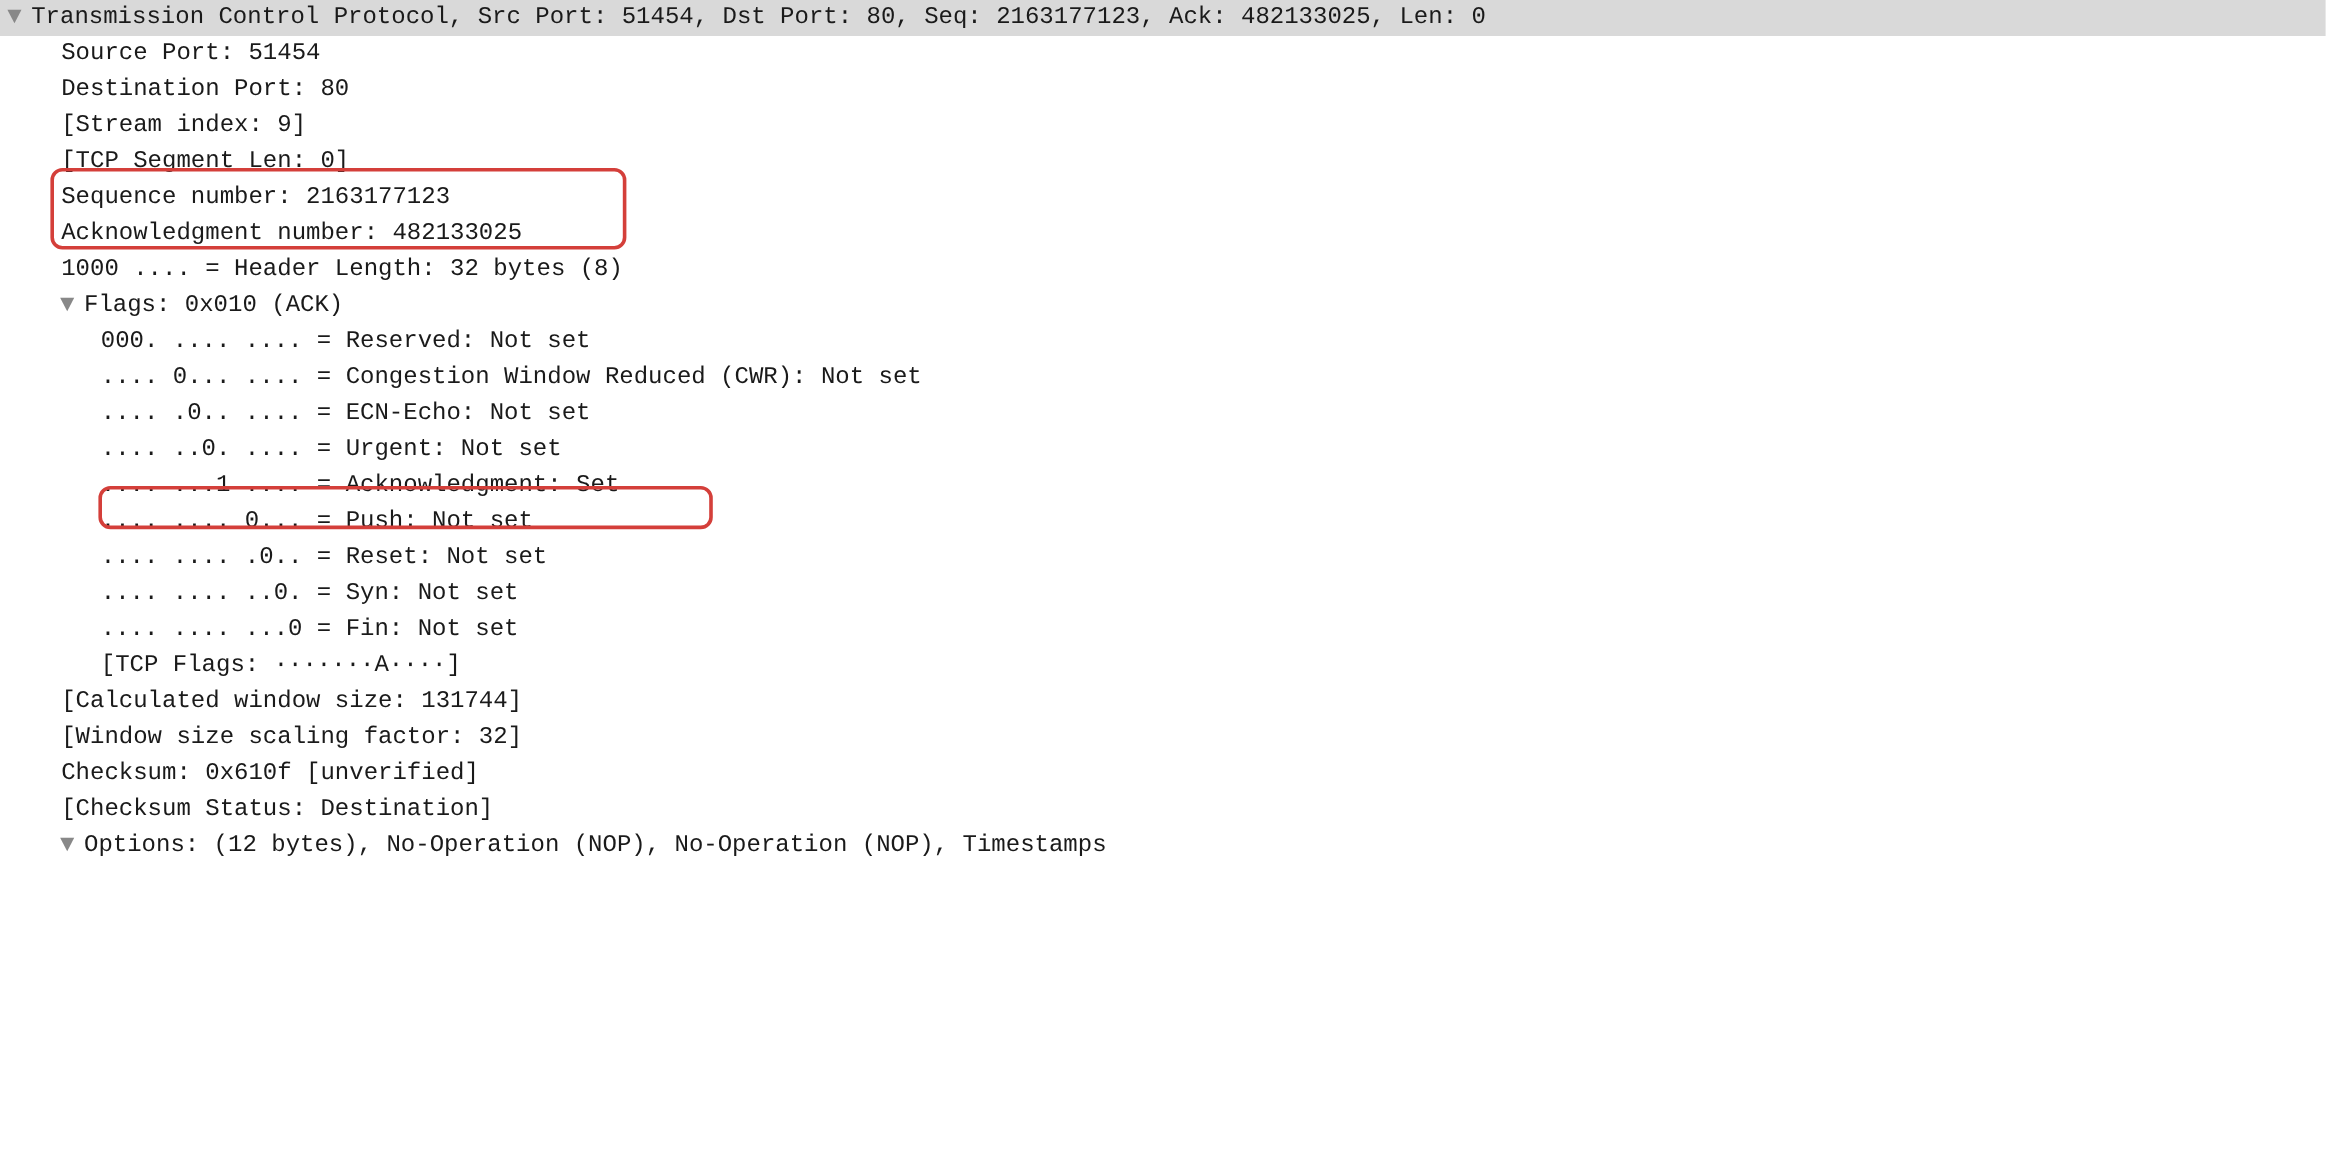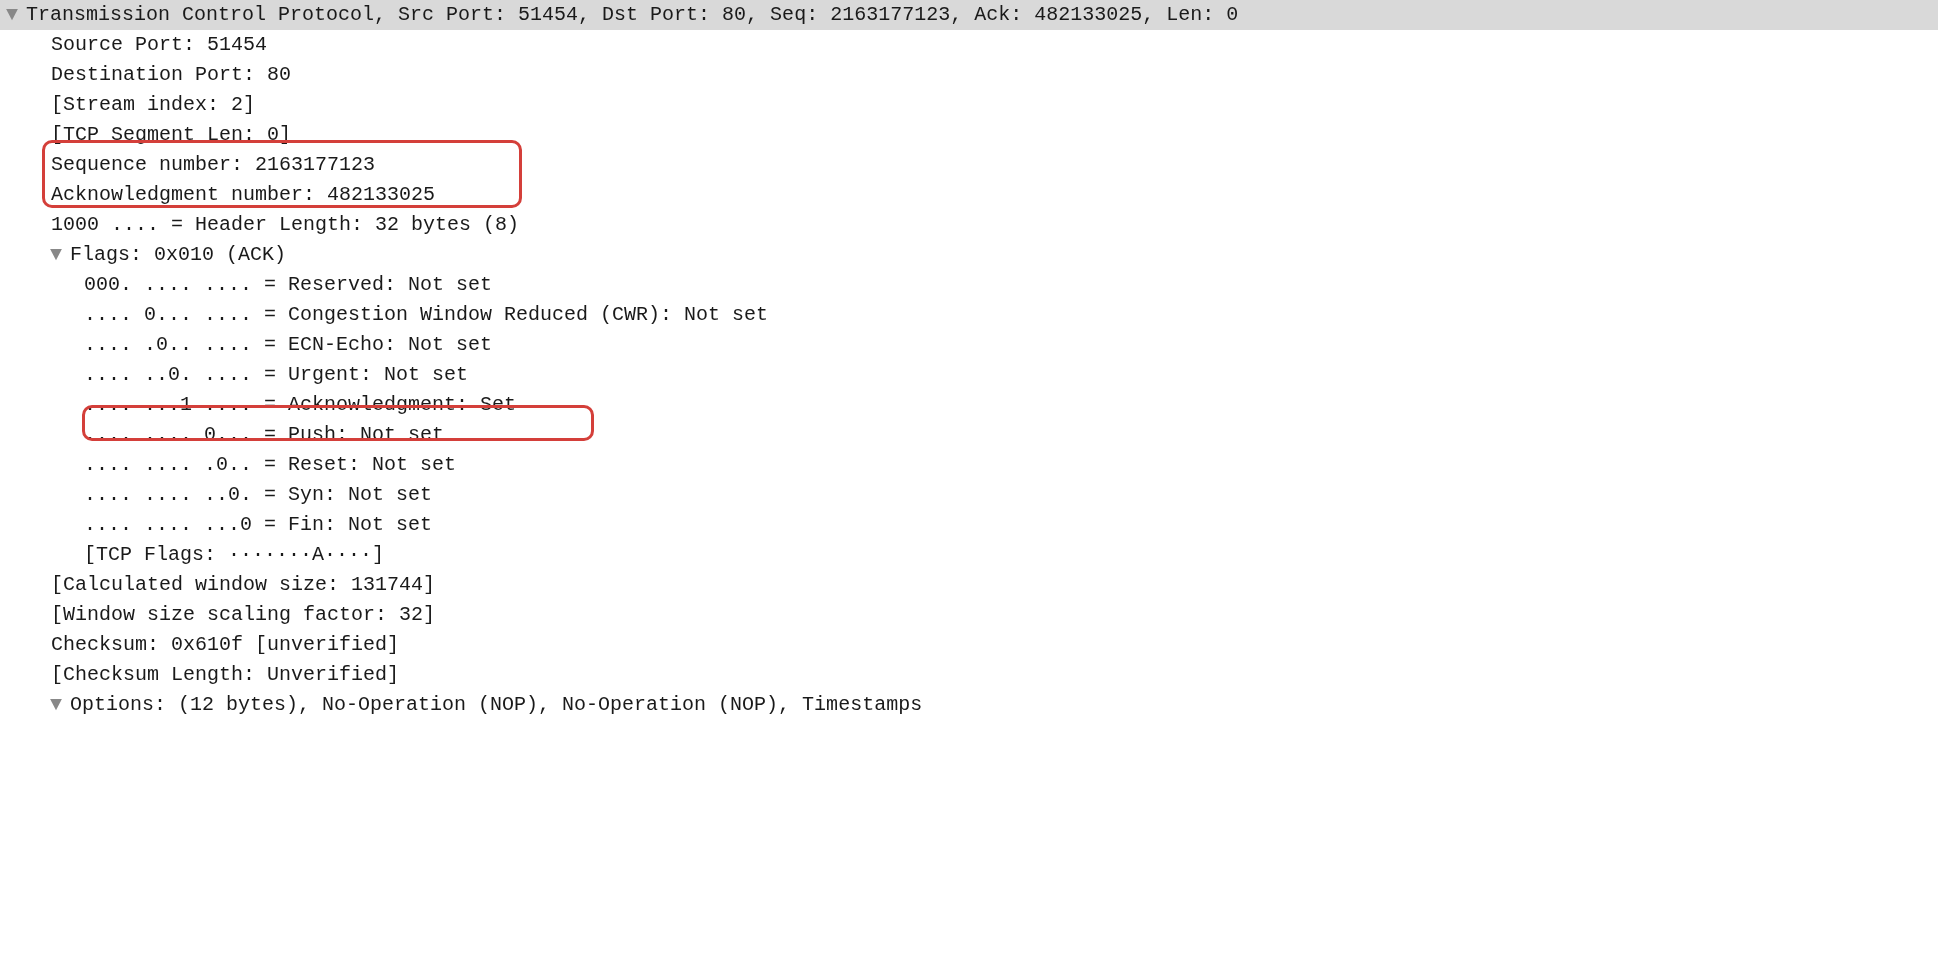--- a/index.html
+++ b/index.html
@@ -59,21 +59,21 @@
       <span class="line">Transmission Control Protocol, Src Port: 51454, Dst Port: 80, Seq: 2163177123, Ack: 482133025, Len: 0</span>
     </div>
 
     <div class="row indent-1">
       <span class="line">Source Port: 51454</span>
     </div>
     <div class="row indent-1">
       <span class="line">Destination Port: 80</span>
     </div>
     <div class="row indent-1">
-      <span class="line">[Stream index: 2]</span>
+      <span class="line">[Stream index: 9]</span>
     </div>
     <div class="row indent-1">
       <span class="line">[TCP Segment Len: 0]</span>
     </div>
     <div class="row indent-1">
       <span class="line">Sequence number: 2163177123</span>
     </div>
     <div class="row indent-1">
       <span class="line">Acknowledgment number: 482133025</span>
     </div>
@@ -120,21 +120,21 @@
     <div class="row indent-1">
       <span class="line">[Calculated window size: 131744]</span>
     </div>
     <div class="row indent-1">
       <span class="line">[Window size scaling factor: 32]</span>
     </div>
     <div class="row indent-1">
       <span class="line">Checksum: 0x610f [unverified]</span>
     </div>
     <div class="row indent-1">
-      <span class="line">[Checksum Length: Unverified]</span>
+      <span class="line">[Checksum Status: Destination]</span>
     </div>
 
     <div class="row" style="padding-left:48px;">
       <span class="toggle">▼</span>
       <span class="line">Options: (12 bytes), No-Operation (NOP), No-Operation (NOP), Timestamps</span>
     </div>
 
   </div>
 
   <div id="hb0" class="highlight-box" style="top: 140px; left: 42px; width: 480px; height: 68px;"></div>

